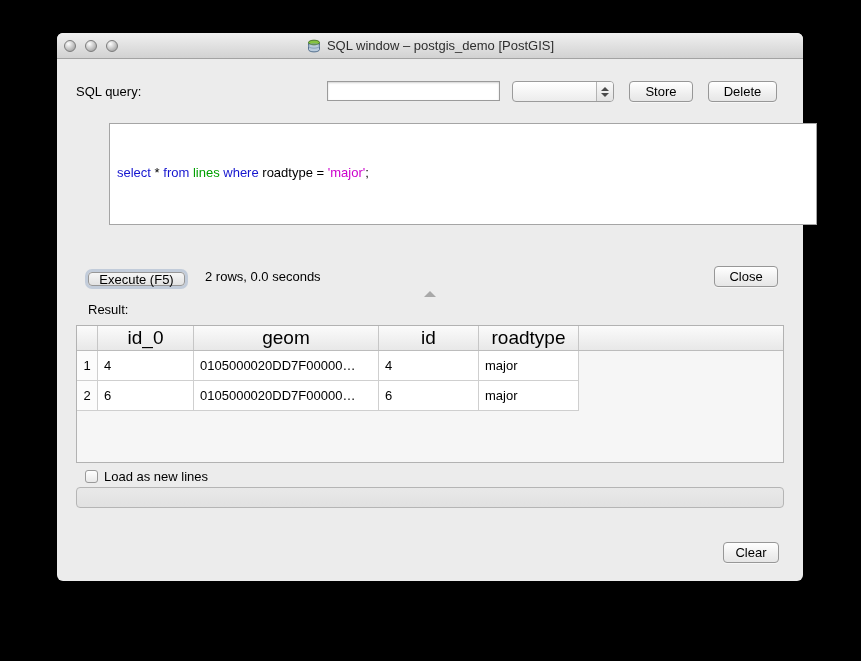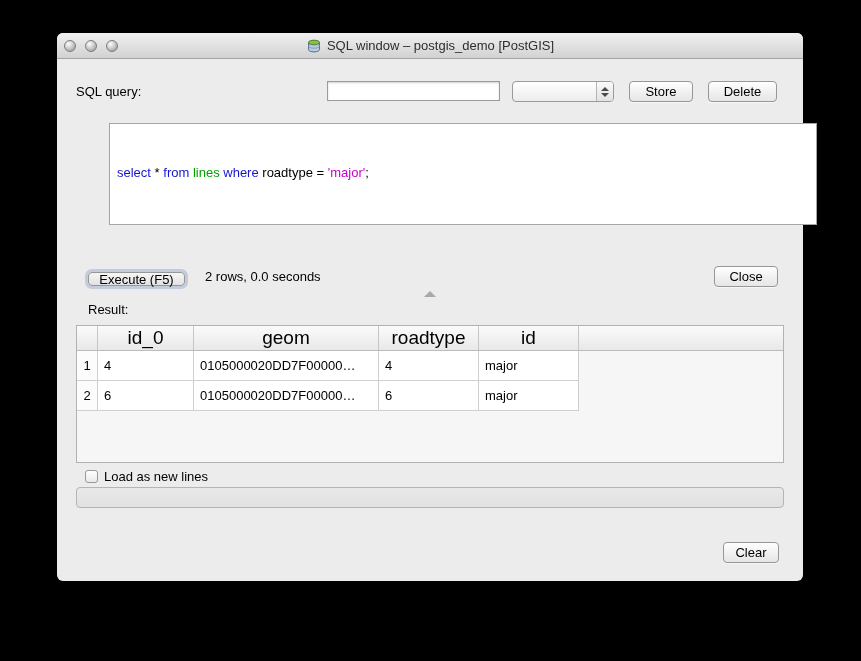--- a/index.html
+++ b/index.html
@@ -171,22 +171,22 @@
 
   <div class="splitter-grip"></div>
 
   <div class="lbl" style="left:31px; top:269px;">Result:</div>
 
   <div class="result-table">
     <div class="thead">
       <div class="th c0"></div>
       <div class="th c1">id_0</div>
       <div class="th c2">geom</div>
+      <div class="th c3">id</div>
       <div class="th c4">roadtype</div>
-      <div class="th c3">id</div>
       <div class="th filler"></div>
     </div>
     <div class="trow">
       <div class="td rownum c0">1</div>
       <div class="td c1">4</div>
       <div class="td c2">0105000020DD7F00000…</div>
       <div class="td c3">4</div>
       <div class="td c4">major</div>
       <div class="td filler"></div>
     </div>

